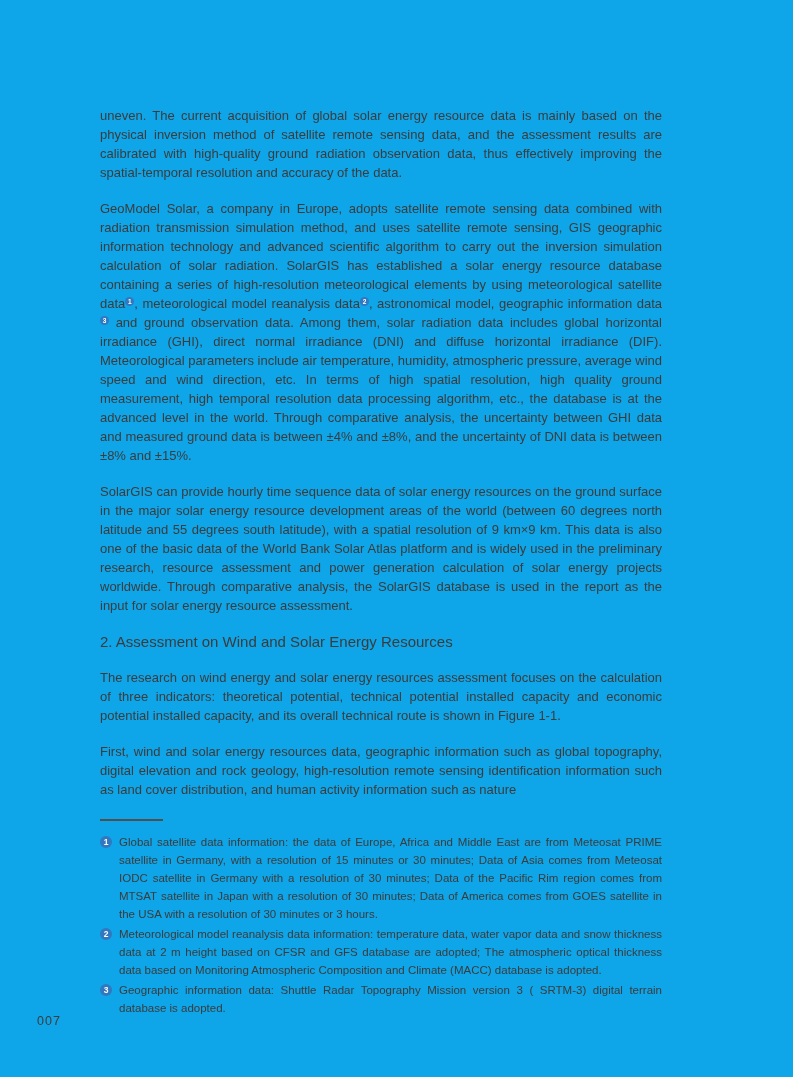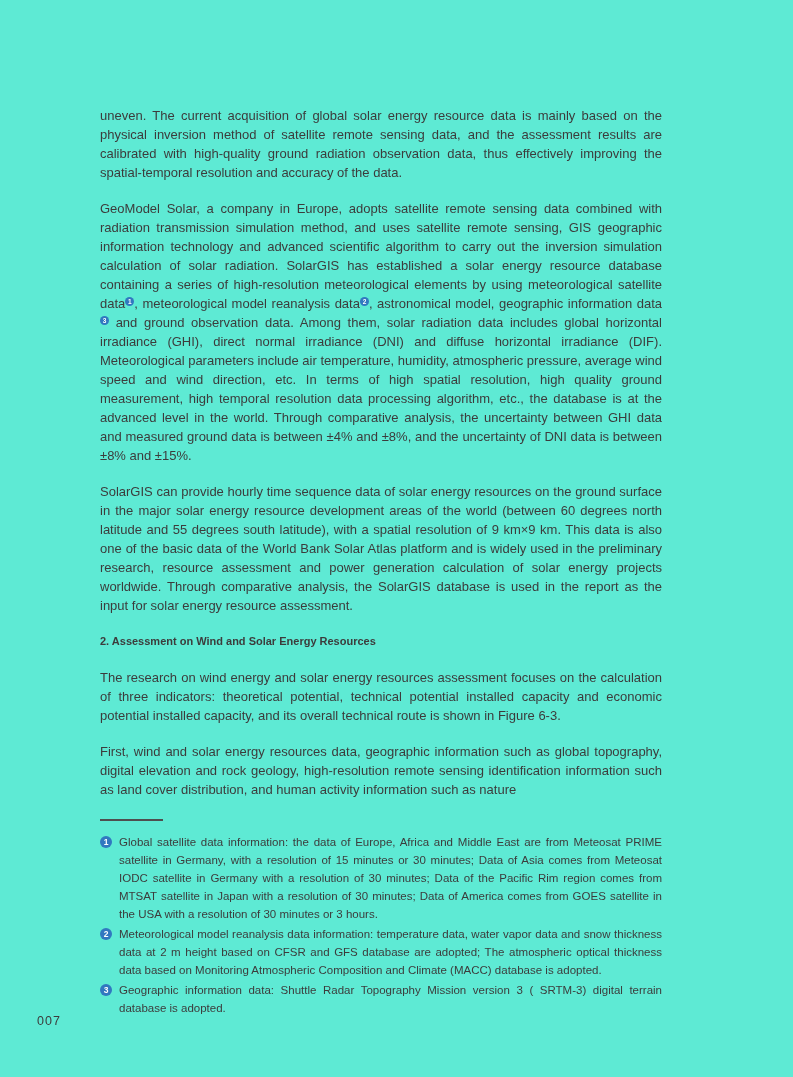--- a/index.html
+++ b/index.html
@@ -1,41 +1,41 @@
 <!DOCTYPE html>
 <html><head>
 <meta charset="utf-8">
 <style>
   html, body { margin: 0; padding: 0; background: #ffffff; }
   .page {
     position: relative;
     width: 793px;
     height: 1077px;
-    background: #5eead4;
+    background: #0ea5e9;
     font-family: "Liberation Sans", sans-serif;
     overflow: hidden;
   }
   .content {
     position: absolute;
     left: 100px;
     top: 106px;
     width: 562px;
   }
   .body-para {
     font-size: 13px;
     line-height: 19px;
     color: #3c3c3c;
     text-align: justify;
     margin: 0 0 17px 0;
   }
   .section-heading {
-    font-size: 11px;
+    font-size: 15px;
     line-height: 19px;
     color: #3c3c3c;
-    font-weight: bold;
+    font-weight: normal;
     margin: 0 0 17px 0;
   }
   .ref-marker {
     display: inline-block;
     width: 9px;
     height: 9px;
     line-height: 9px;
     border-radius: 50%;
     background: #3178c0;
     color: #ffffff;
@@ -90,21 +90,21 @@
   <div class="content">
 
     <p class="body-para">uneven. The current acquisition of global solar energy resource data is mainly based on the physical inversion method of satellite remote sensing data, and the assessment results are calibrated with high-quality ground radiation observation data, thus effectively improving the spatial-temporal resolution and accuracy of the data.</p>
 
     <p class="body-para"><span>GeoModel Solar, a company in Europe, adopts satellite remote sensing data combined with radiation transmission simulation method, and uses satellite remote sensing, GIS geographic information technology and advanced scientific algorithm to carry out the inversion simulation calculation of solar radiation. SolarGIS has established a solar energy resource database containing a series of high-resolution meteorological elements by using meteorological satellite data</span><span class="ref-marker">1</span><span>, meteorological model reanalysis data</span><span class="ref-marker">2</span><span>, astronomical model, geographic information data</span><span class="ref-marker">3</span><span> and ground observation data. Among them, solar radiation data includes global horizontal irradiance (GHI), direct normal irradiance (DNI) and diffuse horizontal irradiance (DIF). Meteorological parameters include air temperature, humidity, atmospheric pressure, average wind speed and wind direction, etc. In terms of high spatial resolution, high quality ground measurement, high temporal resolution data processing algorithm, etc., the database is at the advanced level in the world. Through comparative analysis, the uncertainty between GHI data and measured ground data is between ±4% and ±8%, and the uncertainty of DNI data is between ±8% and ±15%.</span></p>
 
     <p class="body-para">SolarGIS can provide hourly time sequence data of solar energy resources on the ground surface in the major solar energy resource development areas of the world (between 60 degrees north latitude and 55 degrees south latitude), with a spatial resolution of 9 km×9 km. This data is also one of the basic data of the World Bank Solar Atlas platform and is widely used in the preliminary research, resource assessment and power generation calculation of solar energy projects worldwide. Through comparative analysis, the SolarGIS database is used in the report as the input for solar energy resource assessment.</p>
 
     <h2 class="section-heading">2. Assessment on Wind and Solar Energy Resources</h2>
 
-    <p class="body-para">The research on wind energy and solar energy resources assessment focuses on the calculation of three indicators: theoretical potential, technical potential installed capacity and economic potential installed capacity, and its overall technical route is shown in Figure 6-3.</p>
+    <p class="body-para">The research on wind energy and solar energy resources assessment focuses on the calculation of three indicators: theoretical potential, technical potential installed capacity and economic potential installed capacity, and its overall technical route is shown in Figure 1-1.</p>
 
     <p class="body-para">First, wind and solar energy resources data, geographic information such as global topography, digital elevation and rock geology, high-resolution remote sensing identification information such as land cover distribution, and human activity information such as nature</p>
 
     <div class="fn-separator"></div>
 
     <p class="footnote"><span class="fn-marker">1</span><span>Global satellite data information: the data of Europe, Africa and Middle East are from Meteosat PRIME satellite in Germany, with a resolution of 15 minutes or 30 minutes; Data of Asia comes from Meteosat IODC satellite in Germany with a resolution of 30 minutes; Data of the Pacific Rim region comes from MTSAT satellite in Japan with a resolution of 30 minutes; Data of America comes from GOES satellite in the USA with a resolution of 30 minutes or 3 hours.</span></p>
 
     <p class="footnote"><span class="fn-marker">2</span><span>Meteorological model reanalysis data information: temperature data, water vapor data and snow thickness data at 2 m height based on CFSR and GFS database are adopted; The atmospheric optical thickness data based on Monitoring Atmospheric Composition and Climate (MACC) database is adopted.</span></p>
 
     <p class="footnote"><span class="fn-marker">3</span><span>Geographic information data: Shuttle Radar Topography Mission version 3 ( SRTM-3) digital terrain database is adopted.</span></p>

